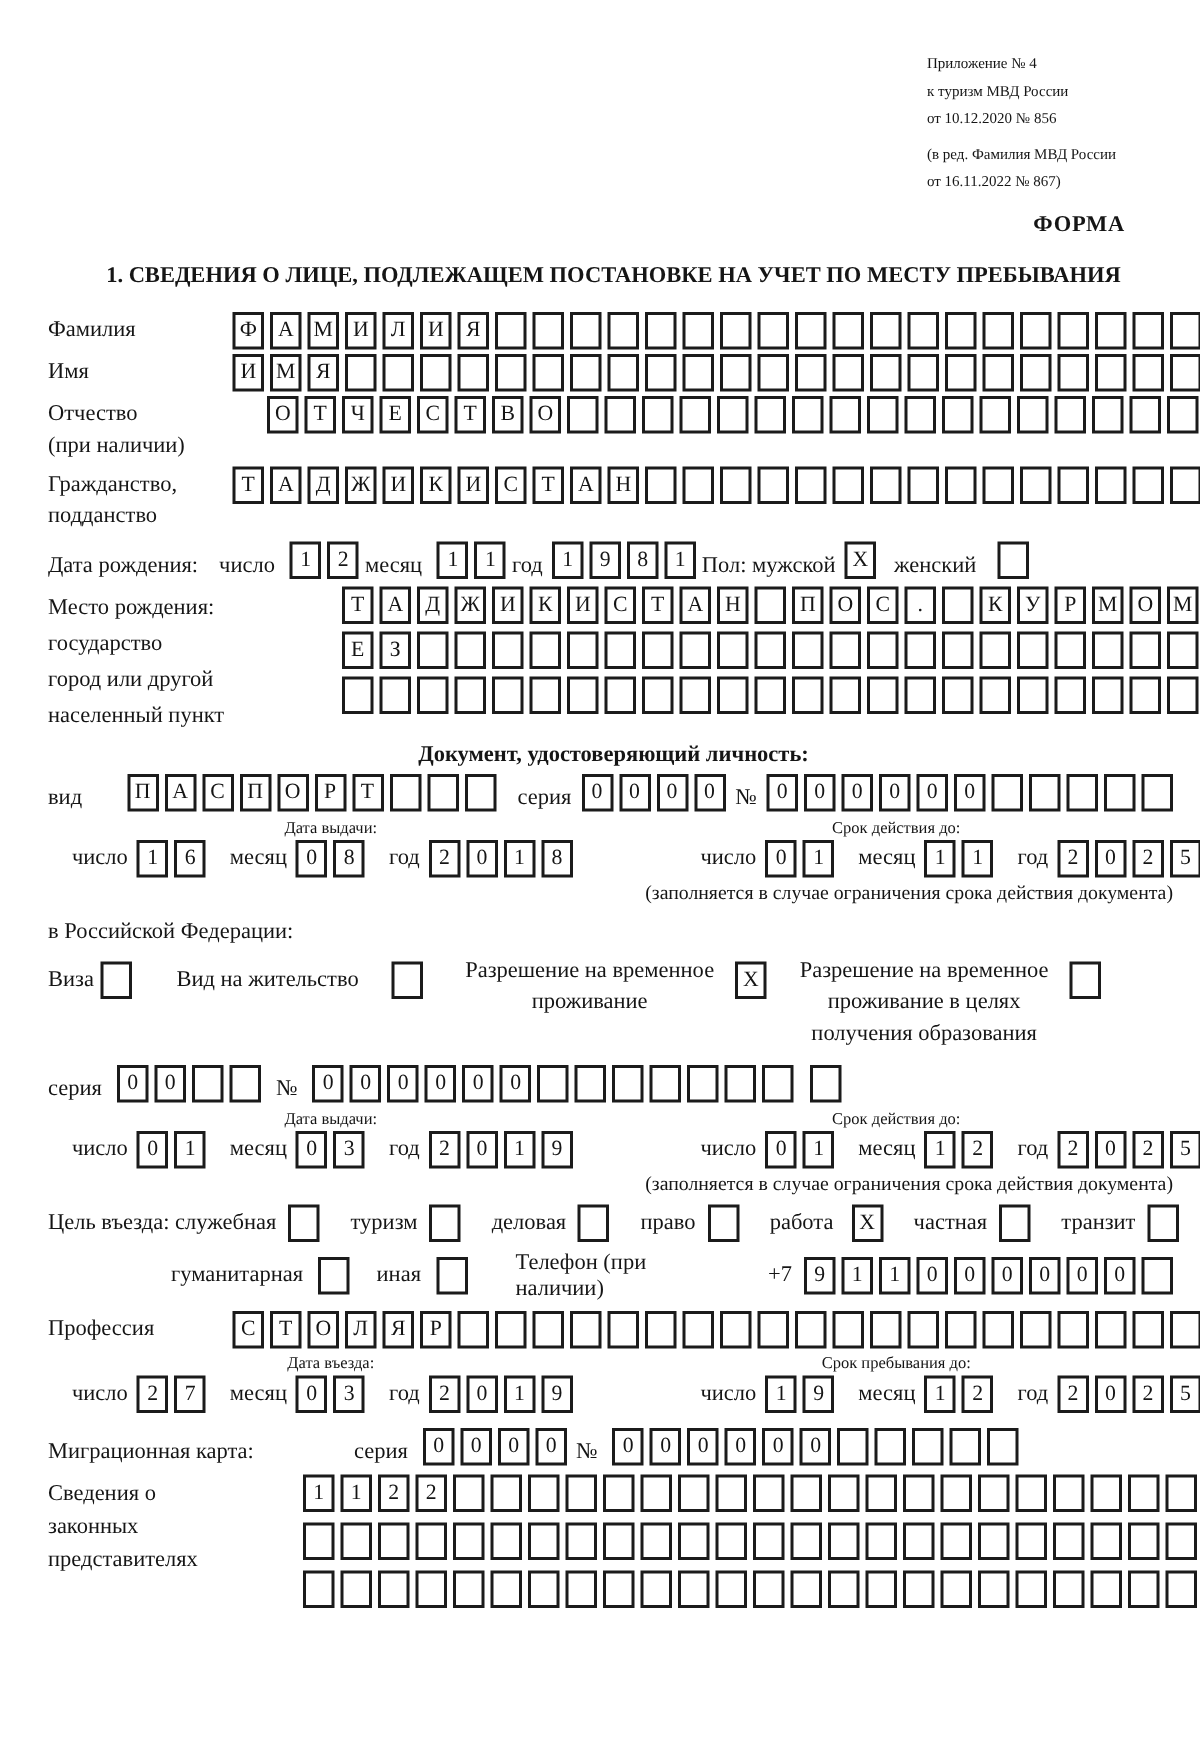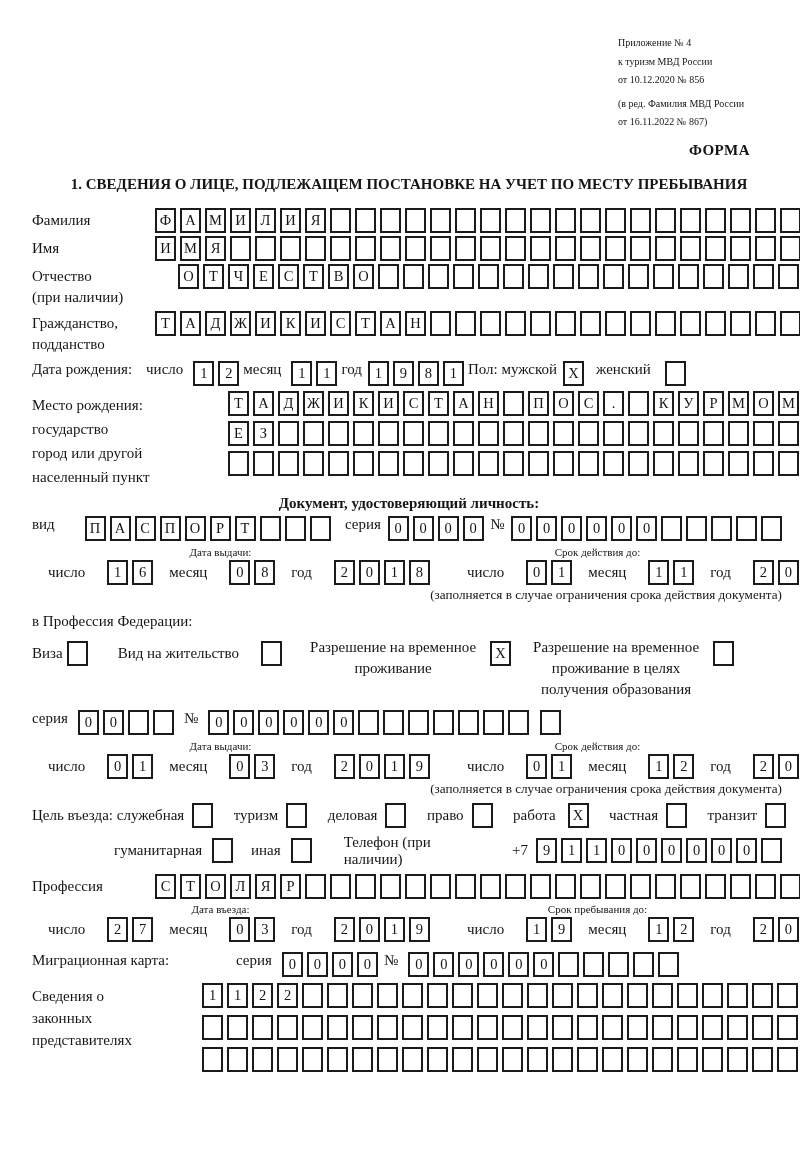--- a/index.html
+++ b/index.html
@@ -32,34 +32,34 @@
   .w140 { width:142px; flex:none; }
   .cells { white-space:nowrap; }
   .cell {
     display:inline-flex; align-items:center; justify-content:center;
     width:21px; height:25px; border:2px solid #1b1b1b; margin-right:4px;
     font-size:14.5px; vertical-align:middle; background:#fff;
   }
   .mb6 { margin-bottom:5px; }
 
   
-  .inline-row { display:flex; align-items:flex-start; margin:6px 0 5px 0; }
+  .inline-row { display:flex; align-items:flex-end; margin:6px 0 5px 0; }
   .inline-row .gap { width:10px; }
   .inline-row .lbl { padding-top:0; }
 
   
   .center-b { text-align:center; font-weight:bold; font-size:15px; margin:6px 0 4px 0; }
 
   
   .dual { display:flex; margin-top:6px; }
   .dual .half { width:50%; }
   .datehead { text-align:center; font-size:11px; }
   .dateline { display:flex; align-items:center; margin-top:2px; }
   .dateline .t { margin-right:6px; white-space:nowrap; }
-  .dateline .grp { margin-right:12px; white-space:nowrap;margin-left:16px; }
+  .dateline .grp { margin-right:12px; white-space:nowrap; }
   .half.lft .dateline { margin-left:16px; }
   .half.rgt .dateline { margin-left:58px; }
   .note { font-size:13.2px; text-align:right; padding-right:4px; margin:2px 0 6px 0; }
 
   
   .intro { line-height:24px; margin-top:4px; }
   .vrow { display:flex; align-items:flex-start; margin:4px 0 10px 0; }
   .vrow .cell { flex:none; }
   .cblabel { display:inline-block; text-align:center; line-height:21px; }
   .purp { display:flex; align-items:center; justify-content:space-between; margin-top:6px; }
@@ -179,21 +179,21 @@
         <span class="t">месяц</span>
           <span class="grp cells"><span class="cell">1</span><span class="cell">1</span></span>
         <span class="t">год</span>
           <span class="grp cells"><span class="cell">2</span><span class="cell">0</span><span class="cell">2</span><span class="cell">5</span></span>
       </div>
     </div>
   </div>
   <div class="note">(заполняется в случае ограничения срока действия документа)</div>
 
   <div class="intro">
-    <div>в Профессия Федерации:</div>
+    <div>в Российской Федерации:</div>
   </div>
   <div class="vrow">
     <span class="lbl" style="padding-top:8px">Виза</span>
     <span class="cells" style="margin:4px 0 0 4px"><span class="cell"></span></span>
     <span class="lbl" style="margin-left:26px;padding-top:8px">Вид на жительство</span>
     <span class="cells" style="margin:4px 0 0 22px"><span class="cell"></span></span>
     <span class="cblabel" style="margin-left:24px">
       <span>Разрешение на временное</span><br>
       <span>проживание</span>
     </span>

